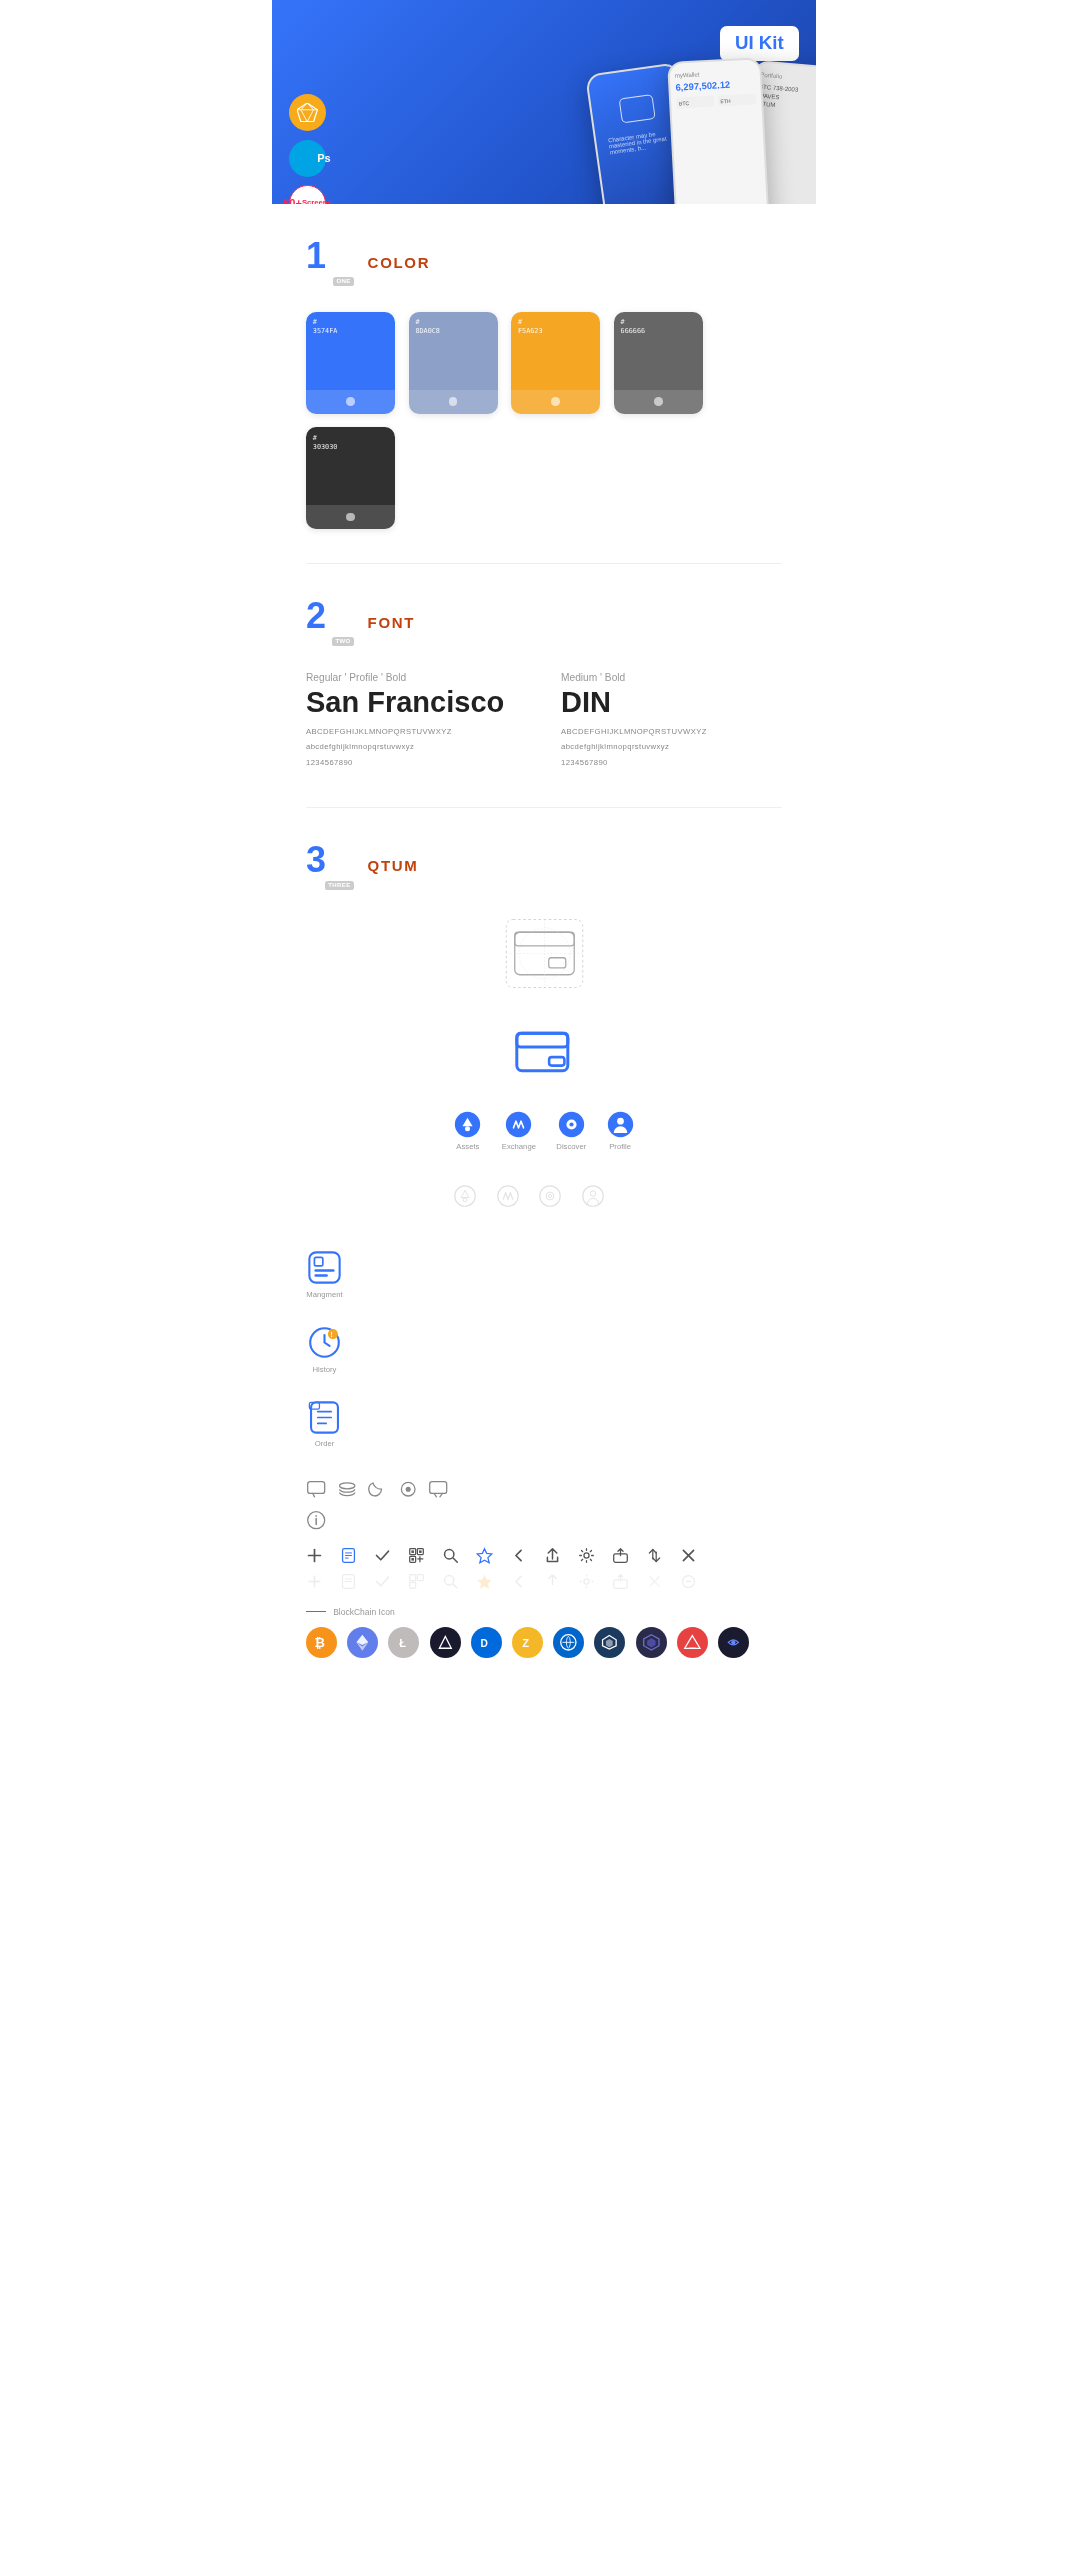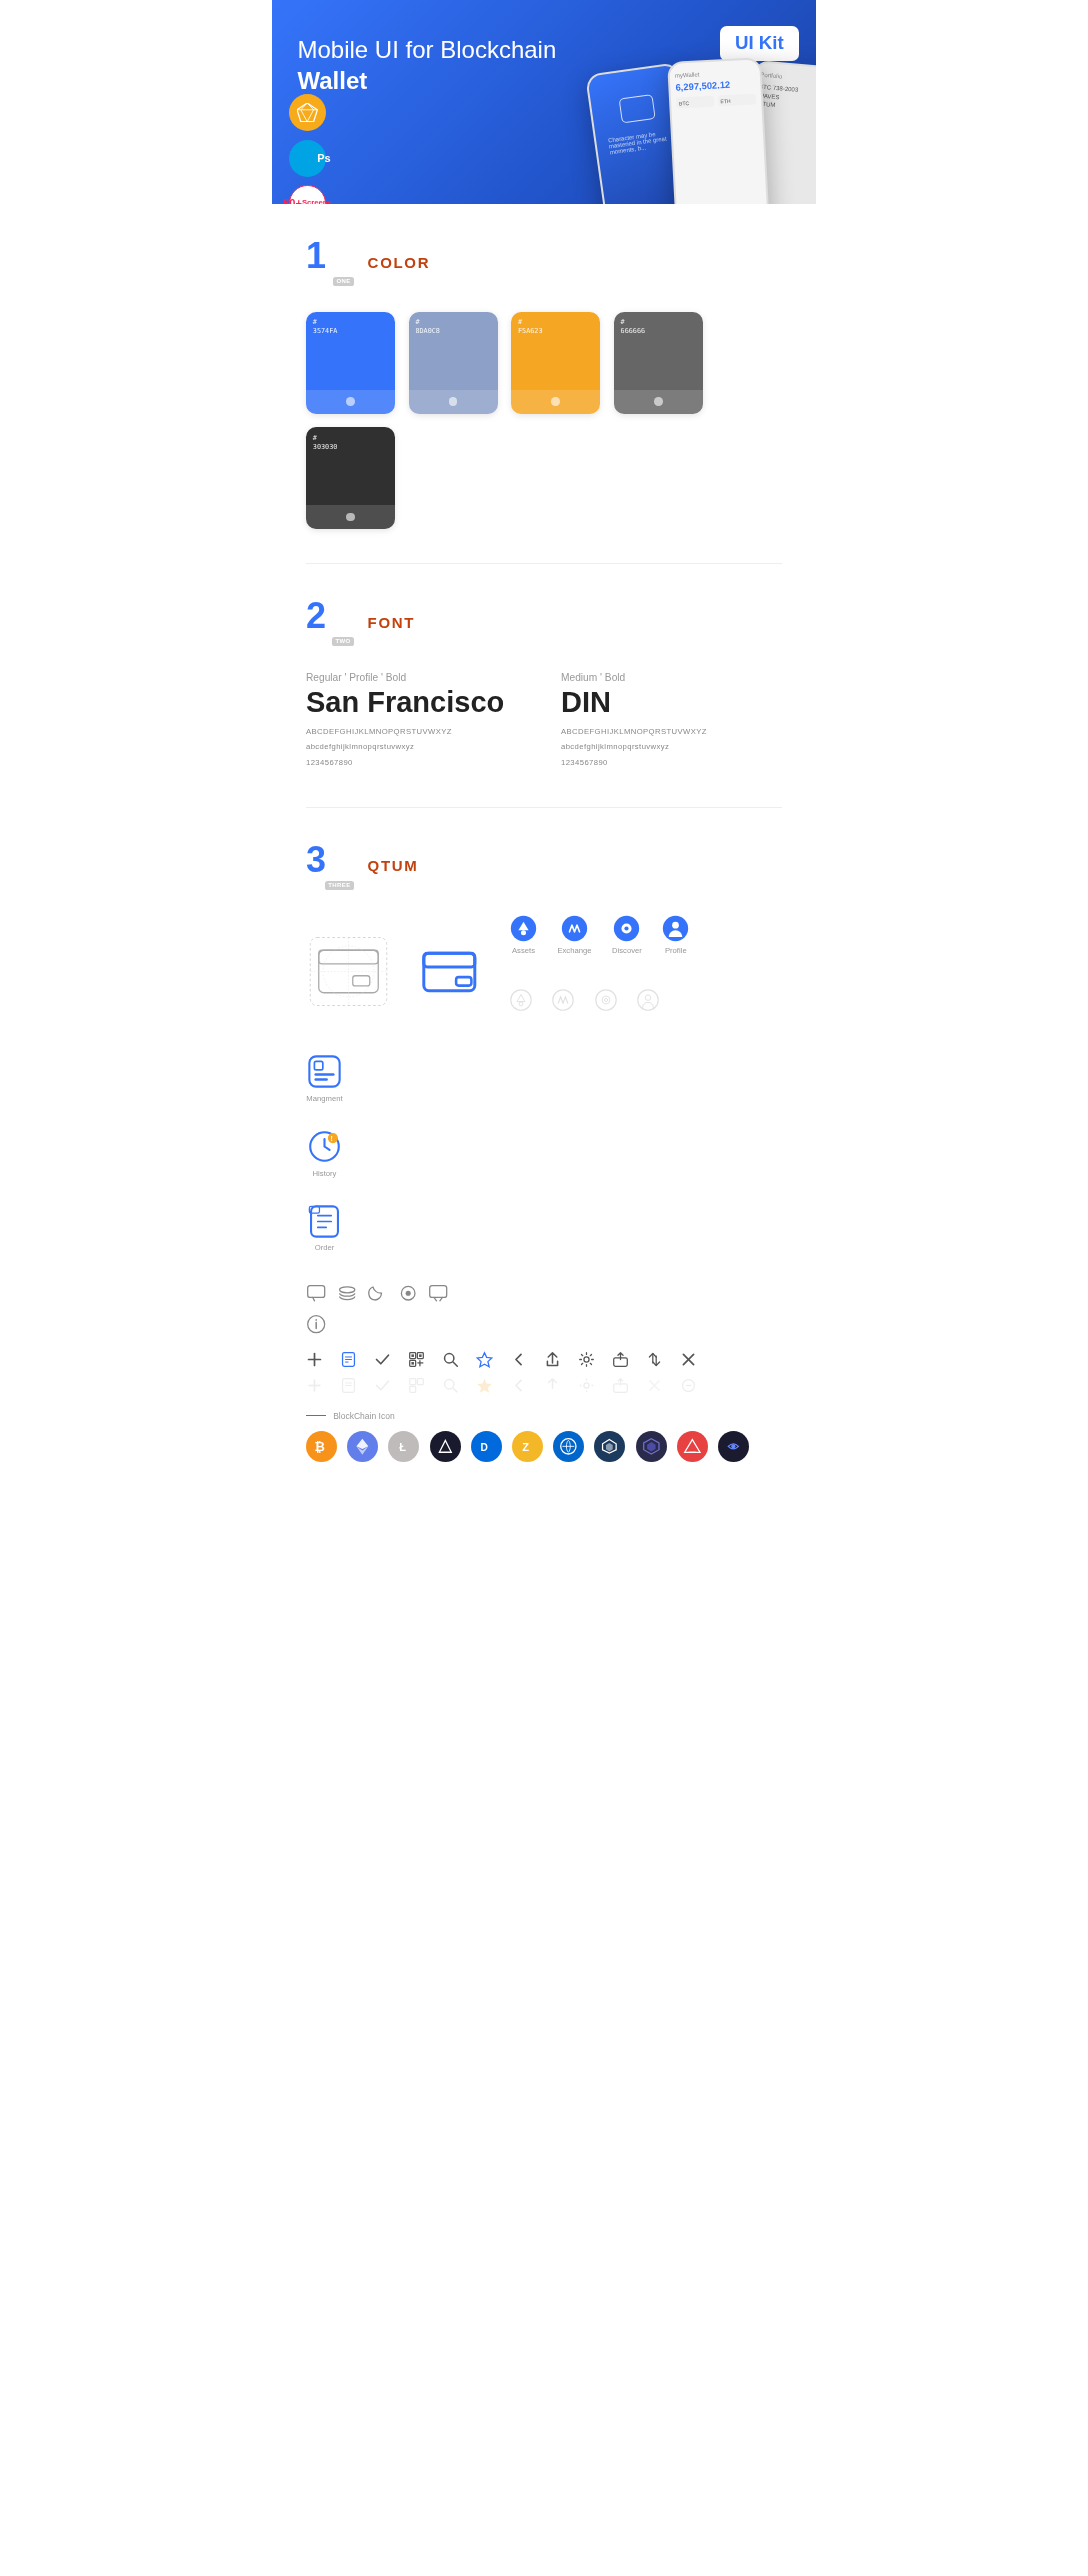--- a/index.html
+++ b/index.html
@@ -214,20 +214,21 @@
       color: #888;
       letter-spacing: 0.4px;
       margin-bottom: 3.4px;
       line-height: 1.6;
     }
     .icon-construction {
       display: flex;
       align-items: center;
       gap: 25.5px;
       margin-bottom: 25.5px;
+      flex-direction: column;
     }
     .icon-wireframe {
       width: 85px;
       height: 77px;
       position: relative;
     }
     .icon-wireframe svg {
       width: 100%;
       height: 100%;
     }
@@ -320,23 +321,20 @@
       font-size: 15.3px;
       font-weight: 700;
     }
 
     .divider { border: none; border-top: 0.9px solid #eee; margin: 0; }
   </style>
 </head>
 <body>
 
 <div class="hero">
-  <h1 class="hero-title">
-    <span>Mobile UI for Blockchain</span> <strong>Wallet</strong>
-  </h1>
   <div class="ui-kit-badge">UI Kit</div>
 
   <div class="hero-badges">
     <div class="badge-circle badge-sketch">
       <svg width="20.4" height="18.7" viewBox="0 0 24 22">
           <path d="M12 0L0 8l4.5 14h15L24 8z" fill="none" stroke="white" stroke-width="1.5"></path>
           <path d="M0 8h24M12 0L4.5 8l7.5 14 7.5-14z" fill="none" stroke="white" stroke-width="1"></path>
         </svg>
     </div>
     <div class="badge-circle badge-ps">

